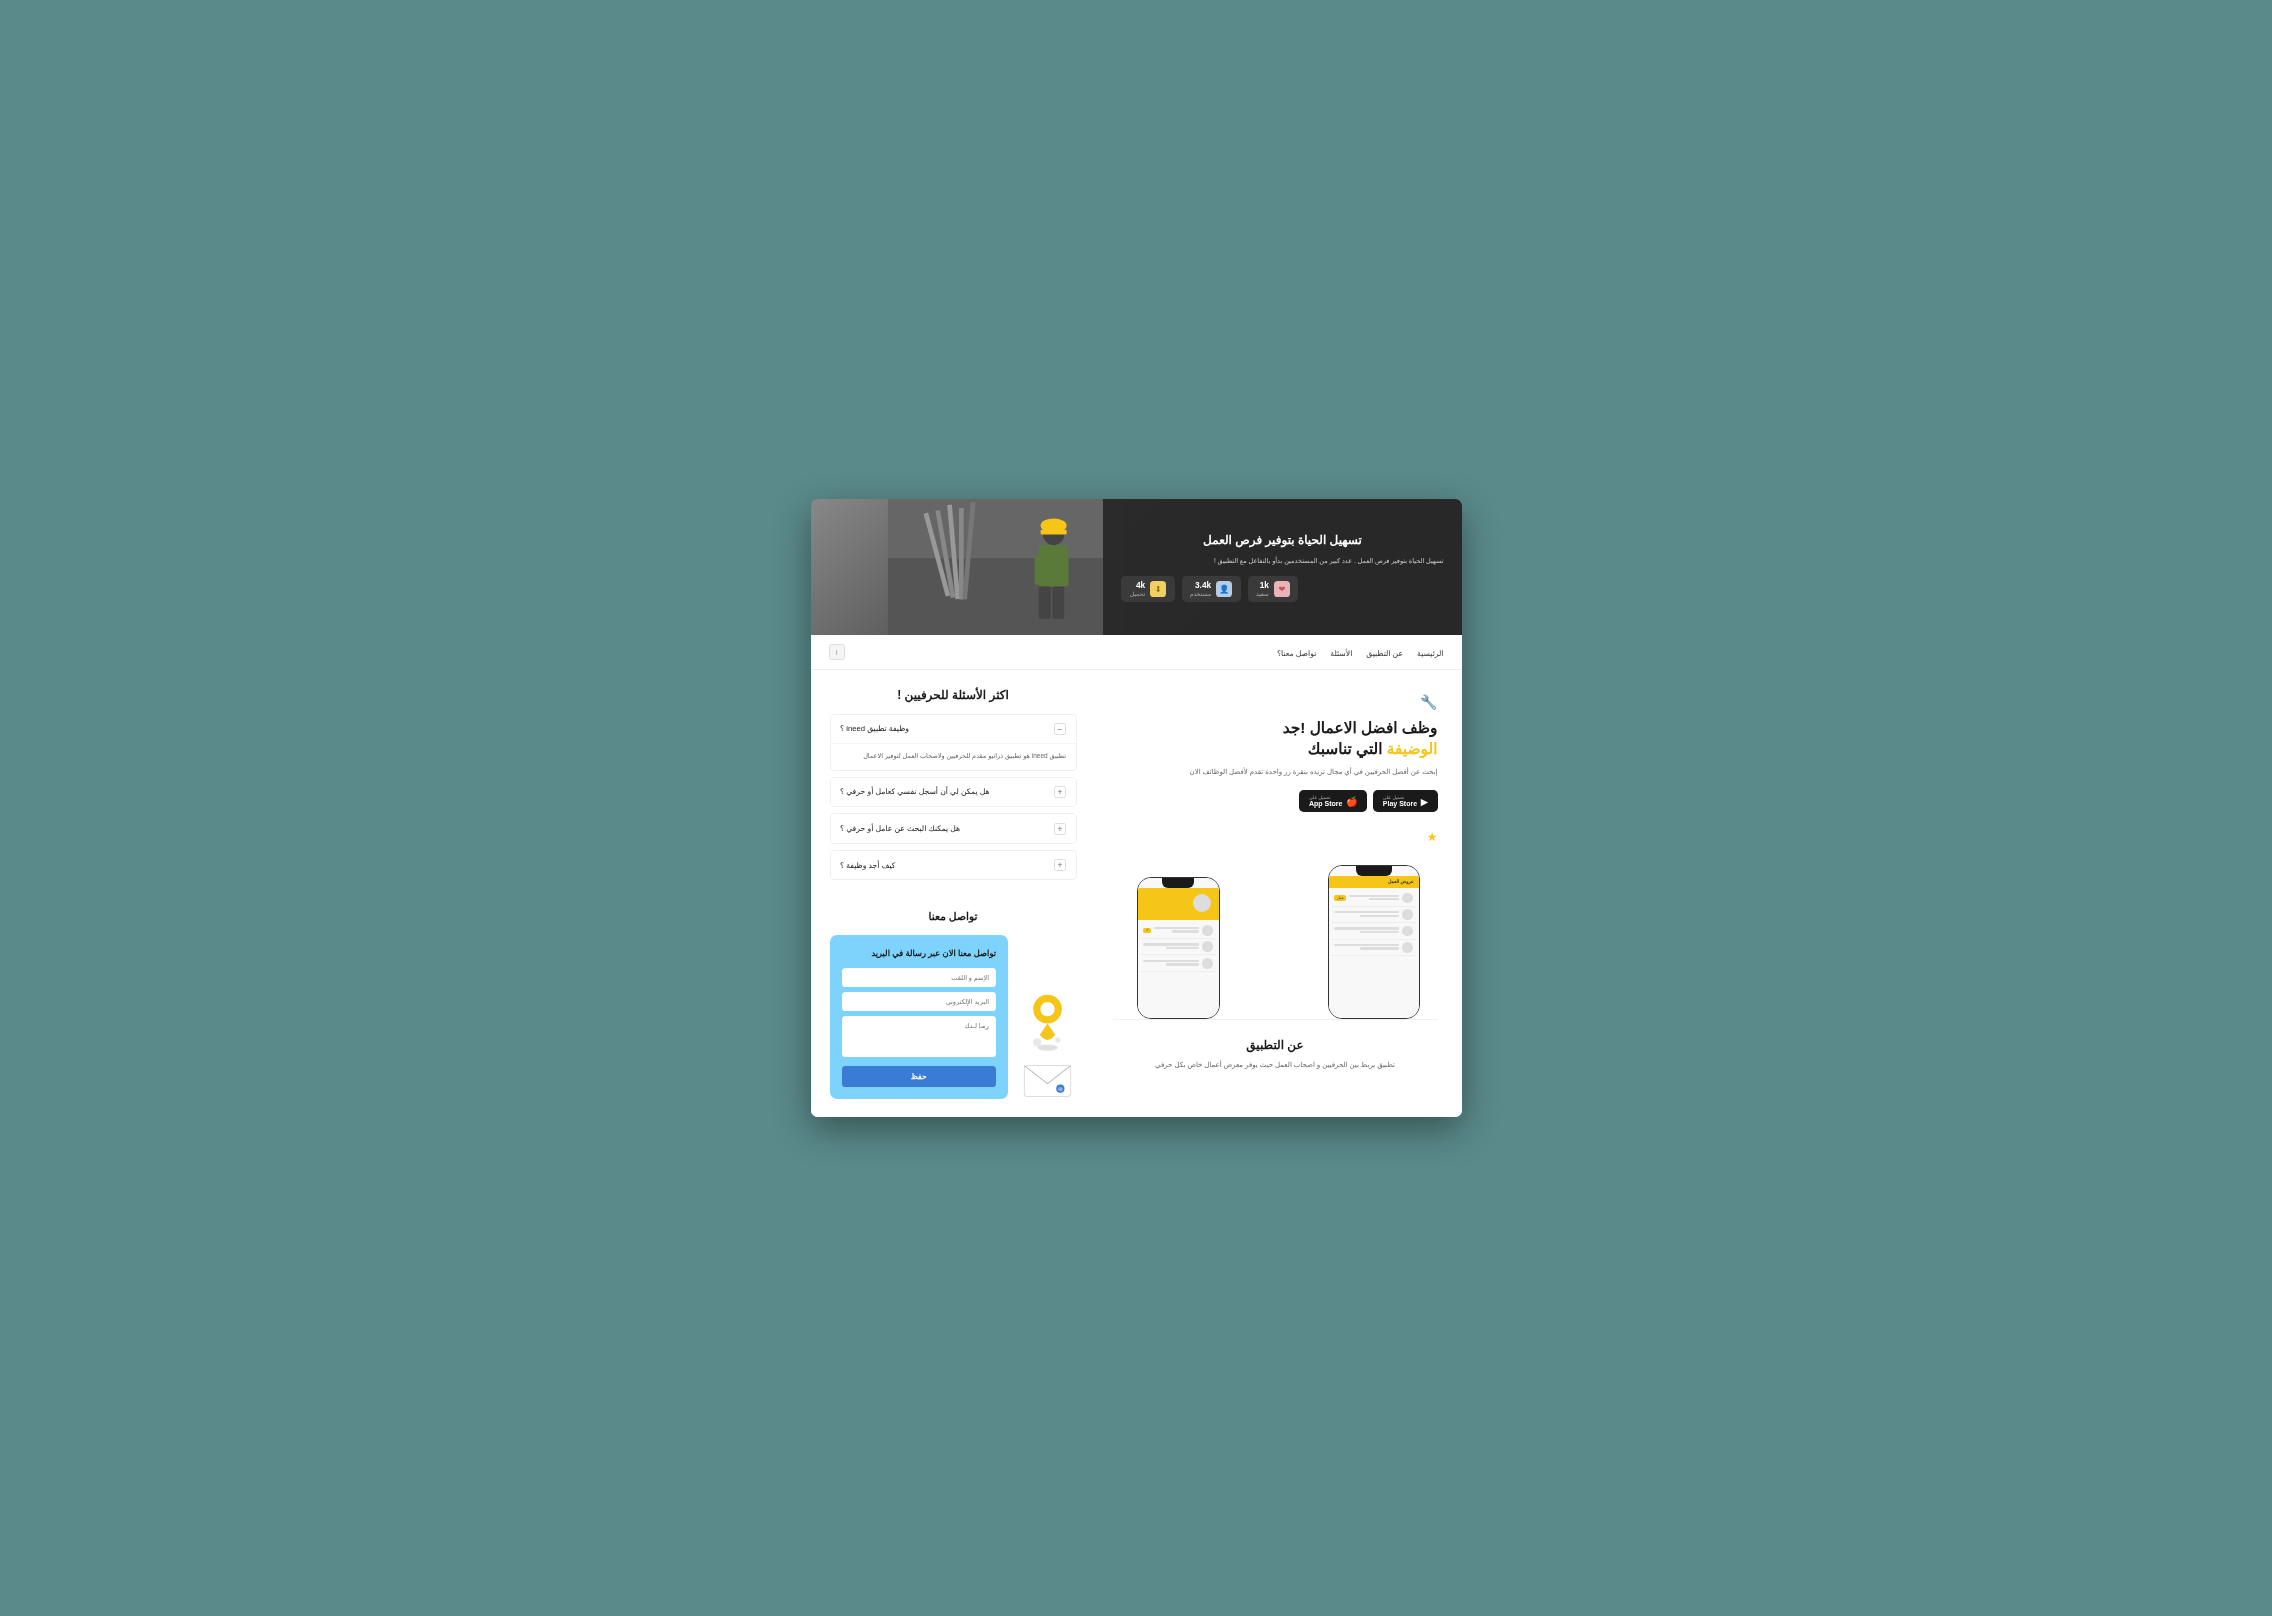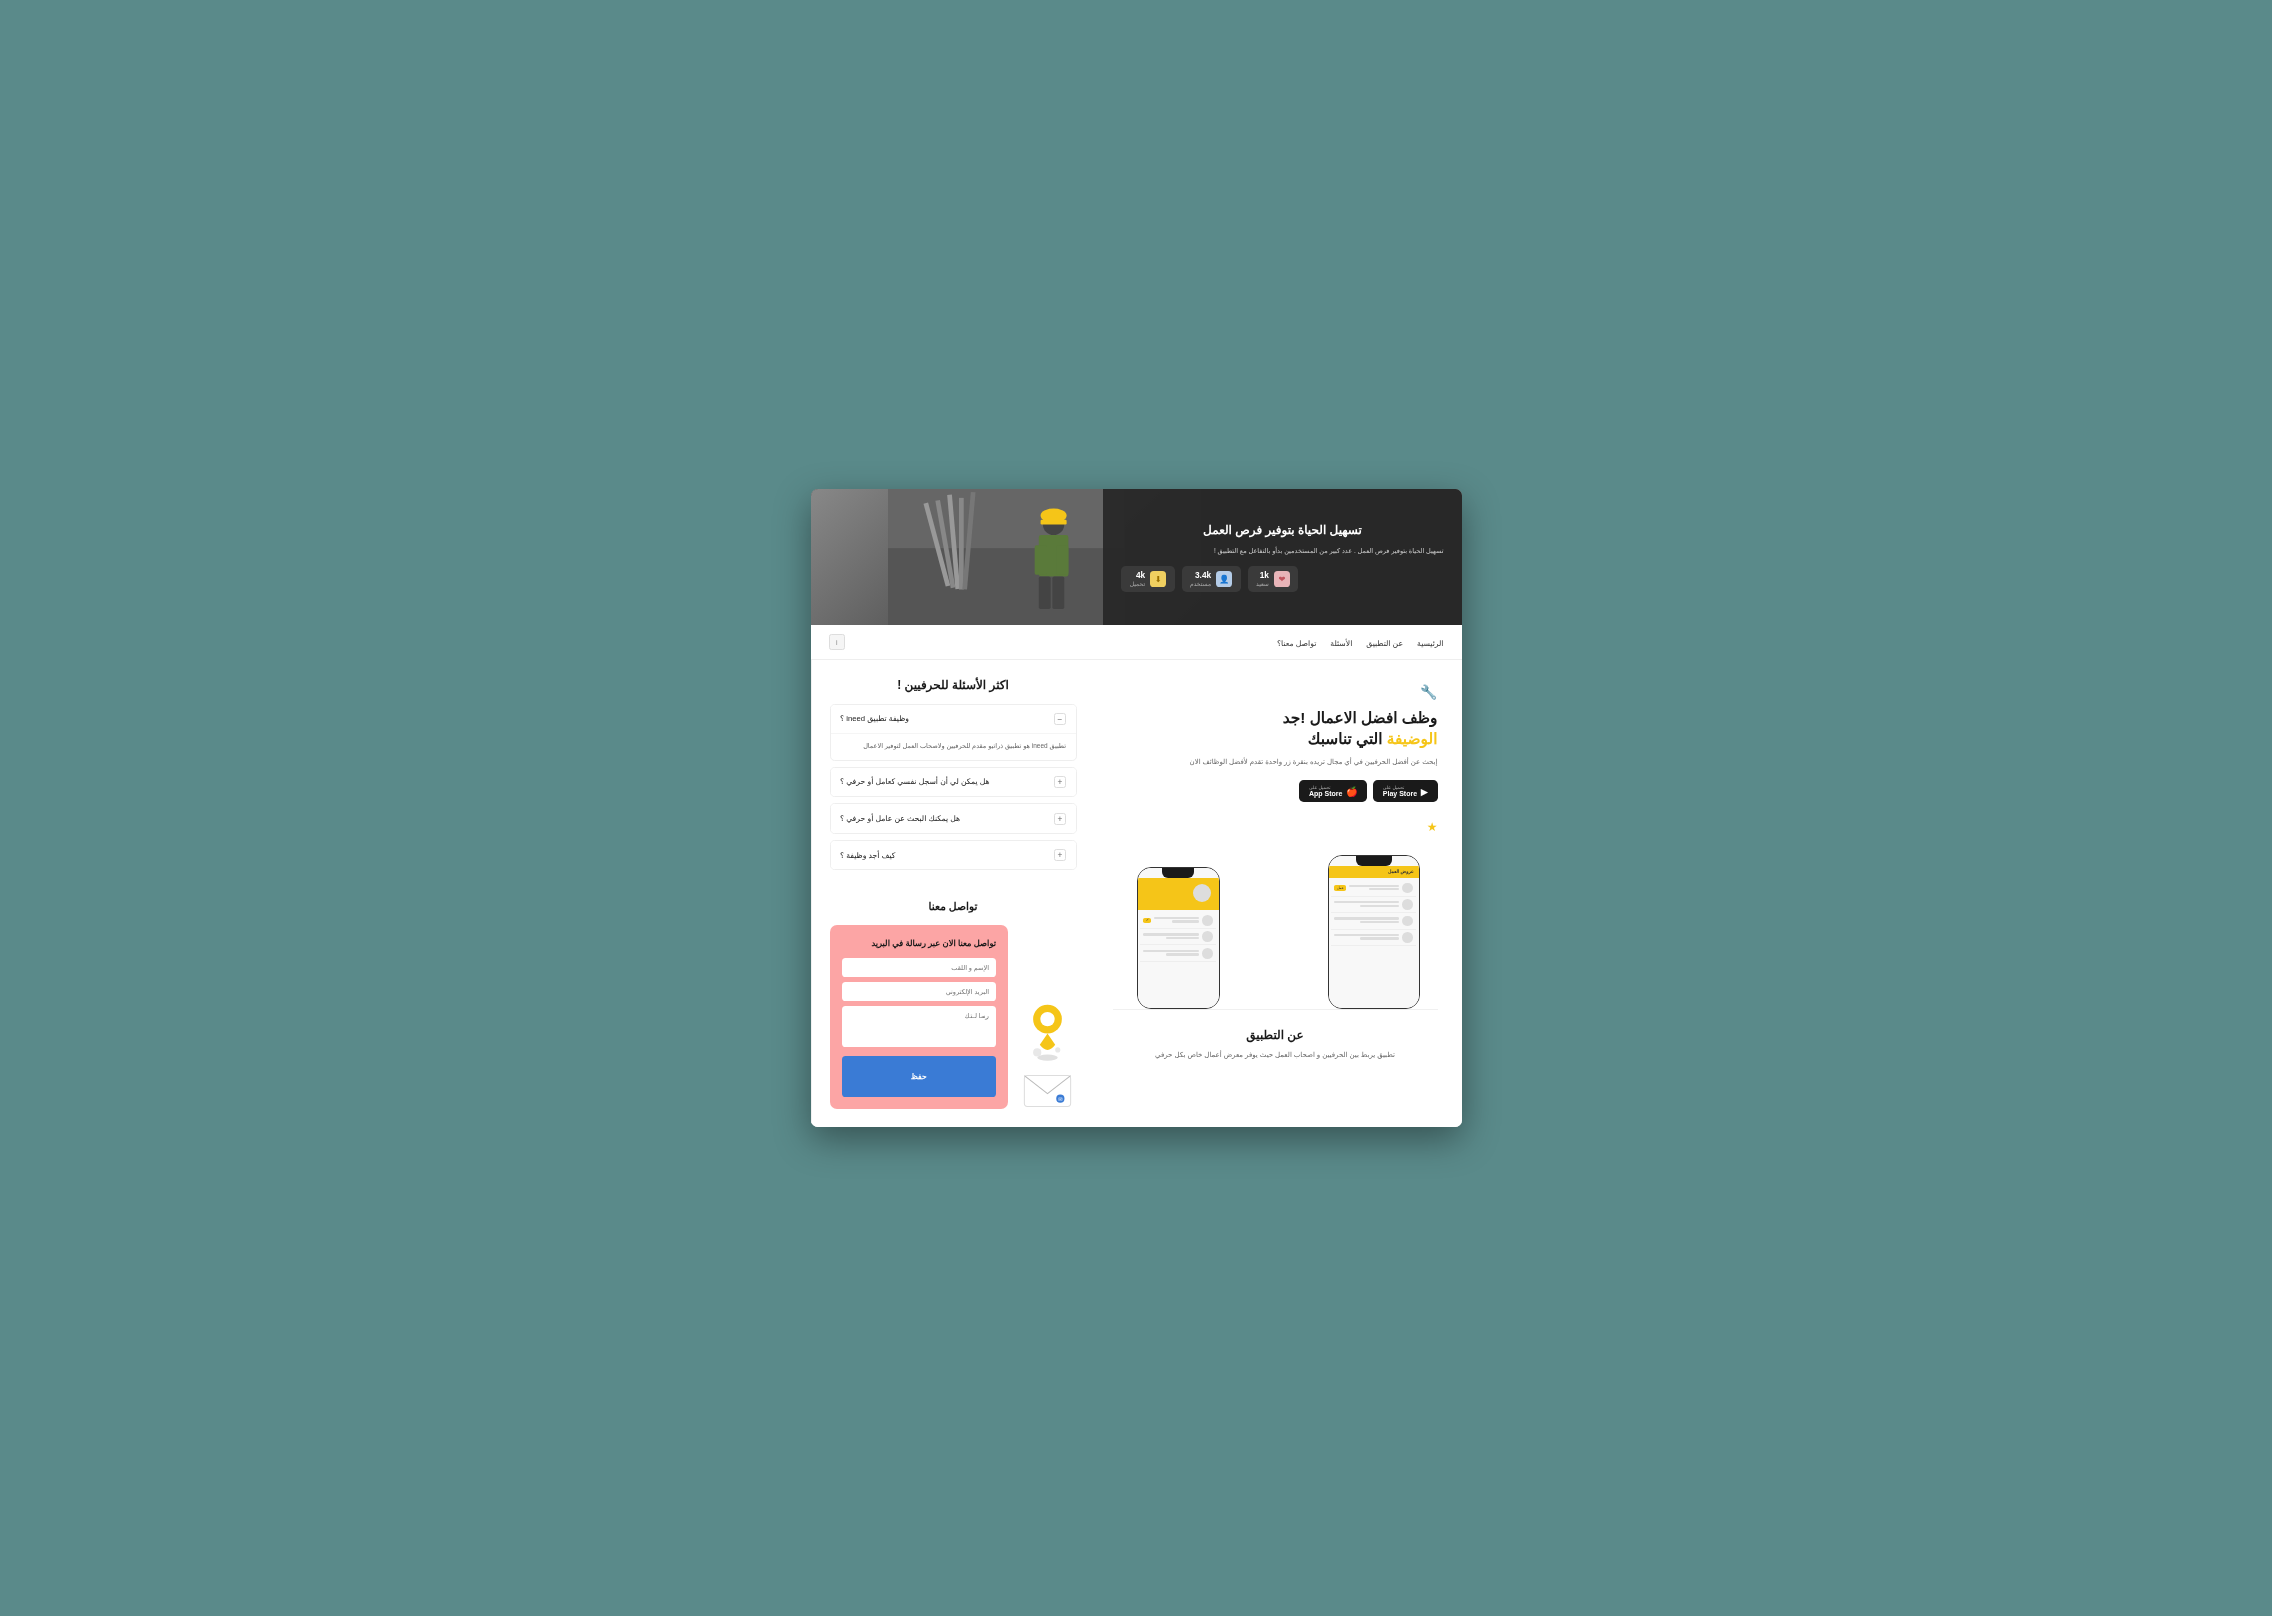--- a/index.html
+++ b/index.html
@@ -396,21 +396,21 @@
       text-align: center;
       margin-bottom: 12px;
     }
 
     .contact-inner {
       display: flex;
       gap: 9.5px;
     }
 
     .contact-form-box {
-      background: #fca5a5;
+      background: #7dd3fc;
       border-radius: 7px;
       padding: 12px;
       flex: 1;
     }
 
     .contact-form-title {
       font-size: 8.3px;
       font-weight: 700;
       color: #1a1a1a;
       text-align: right;
@@ -444,21 +444,21 @@
       resize: none;
       outline: none;
       margin-bottom: 7px;
     }
 
     .submit-btn {
       background: #3a7bd5;
       color: #fff;
       border: none;
       border-radius: 3.6px;
-      padding: 16px 18px;
+      padding: 6px 18px;
       font-size: 7.7px;
       font-weight: 600;
       cursor: pointer;
       width: 100%;
       text-align: center;
     }
 
     .contact-illustration {
       width: 59px;
       display: flex;

